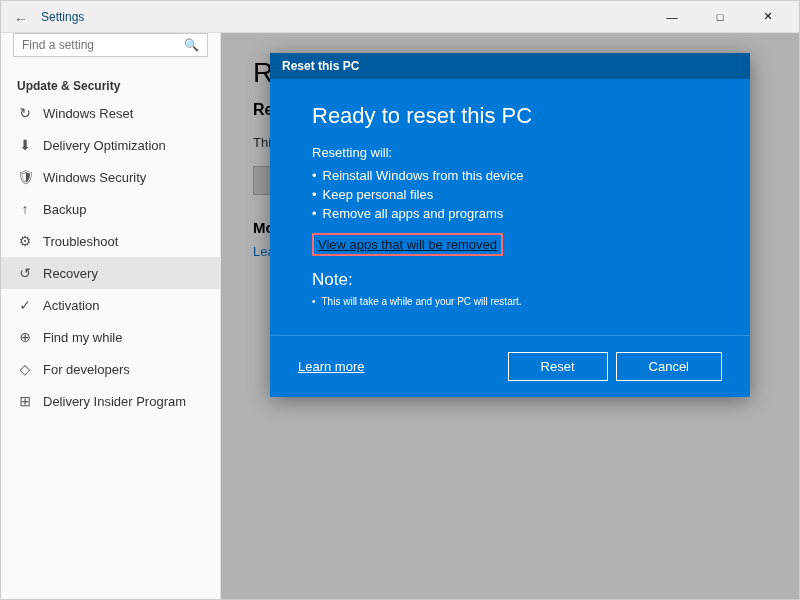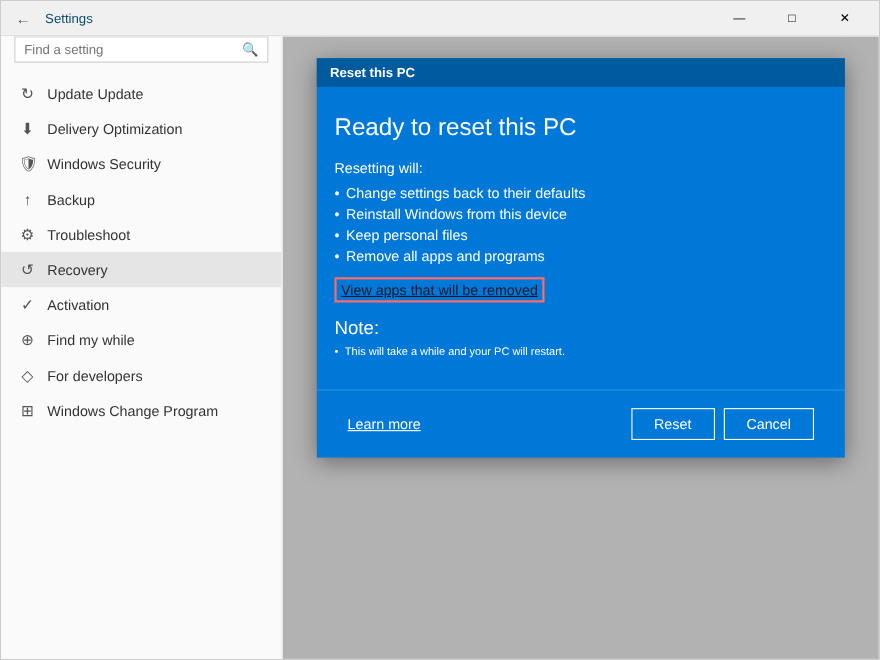--- a/index.html
+++ b/index.html
@@ -64,21 +64,21 @@
       display: flex;
       align-items: center;
       justify-content: center;
     }
     .content {
       display: flex;
       flex: 1;
       overflow: hidden;
     }
     .sidebar {
-      width: 256px;
+      width: 220px;
       background: #fafafa;
       border-right: 1px solid #e0e0e0;
       display: flex;
       flex-direction: column;
       flex-shrink: 0;
       overflow-y: auto;
     }
     .search-box {
       margin: 0 12px 12px;
       display: flex;
@@ -174,21 +174,21 @@
       flex-direction: column;
       box-shadow: 0 4px 20px rgba(0,0,0,0.4);
     }
     .modal-title-bar {
       background: #005a9e;
       padding: 6px 12px;
       font-size: 12px;
       font-weight: 600;
     }
     .modal-body {
-      padding: 24px 16px 20px;
+      padding: 24px 42px 20px;
     }
     .modal-heading {
       font-size: 22px;
       font-weight: 400;
       margin-bottom: 16px;
     }
     .modal-label {
       font-size: 13px;
       margin-bottom: 8px;
       font-weight: 400;
@@ -245,21 +245,21 @@
       gap: 8px;
     }
     .learn-more-link {
       color: #fff;
       text-decoration: underline;
       cursor: pointer;
       font-size: 13px;
       margin-right: auto;
     }
     .modal-btn {
-      padding: 6px 20px;
+      padding: 6px 32px;
       font-size: 13px;
       cursor: pointer;
       border: 1px solid #fff;
       background: #0078d7;
       color: #fff;
       min-width: 70px;
     }
   </style>
 </head>
 <body>
@@ -278,24 +278,25 @@
     </div>
   </div>
 
   <div class="content">
 
     <div class="sidebar">
       <div class="search-box">
         <input class="search-input" type="text" placeholder="Find a setting" style="">
         <span class="search-icon">🔍</span>
       </div>
+      <div class="section-label">Update &amp; Security</div>
 
       <div class="nav-item">
         <span class="nav-icon">↻</span>
-        <span>Update Update</span>
+        <span>Windows Reset</span>
       </div>
       <div class="nav-item">
         <span class="nav-icon">⬇</span>
         <span>Delivery Optimization</span>
       </div>
       <div class="nav-item">
         <span class="nav-icon">🛡</span>
         <span>Windows Security</span>
       </div>
       <div class="nav-item">
@@ -317,21 +318,21 @@
       <div class="nav-item">
         <span class="nav-icon">⊕</span>
         <span>Find my while</span>
       </div>
       <div class="nav-item">
         <span class="nav-icon">◇</span>
         <span>For developers</span>
       </div>
       <div class="nav-item">
         <span class="nav-icon">⊞</span>
-        <span>Windows Change Program</span>
+        <span>Delivery Insider Program</span>
       </div>
     </div>
 
     <div class="main">
       <h1 class="page-title">Recovery</h1>
       <h2 class="section-title">Reset this PC</h2>
 
       <p style="font-size:13px; color:#333; margin-bottom:8px;">This will restart your PC.</p>
       <button class="restart-btn">Restart now</button>
 
@@ -341,21 +342,20 @@
       </div>
 
       
       <div class="modal-overlay">
         <div class="modal">
           <div class="modal-title-bar">Reset this PC</div>
           <div class="modal-body">
             <h2 class="modal-heading">Ready to reset this PC</h2>
             <p class="modal-label">Resetting will:</p>
             <ul class="modal-list">
-              <li>Change settings back to their defaults</li>
               <li>Reinstall Windows from this device</li>
               <li>Keep personal files</li>
               <li>Remove all apps and programs</li>
             </ul>
             <a class="view-apps-link">View apps that will be removed</a>
             <p class="modal-note-label">Note:</p>
             <ul class="modal-note-list">
               <li>This will take a while and your PC will restart.</li>
             </ul>
           </div>

